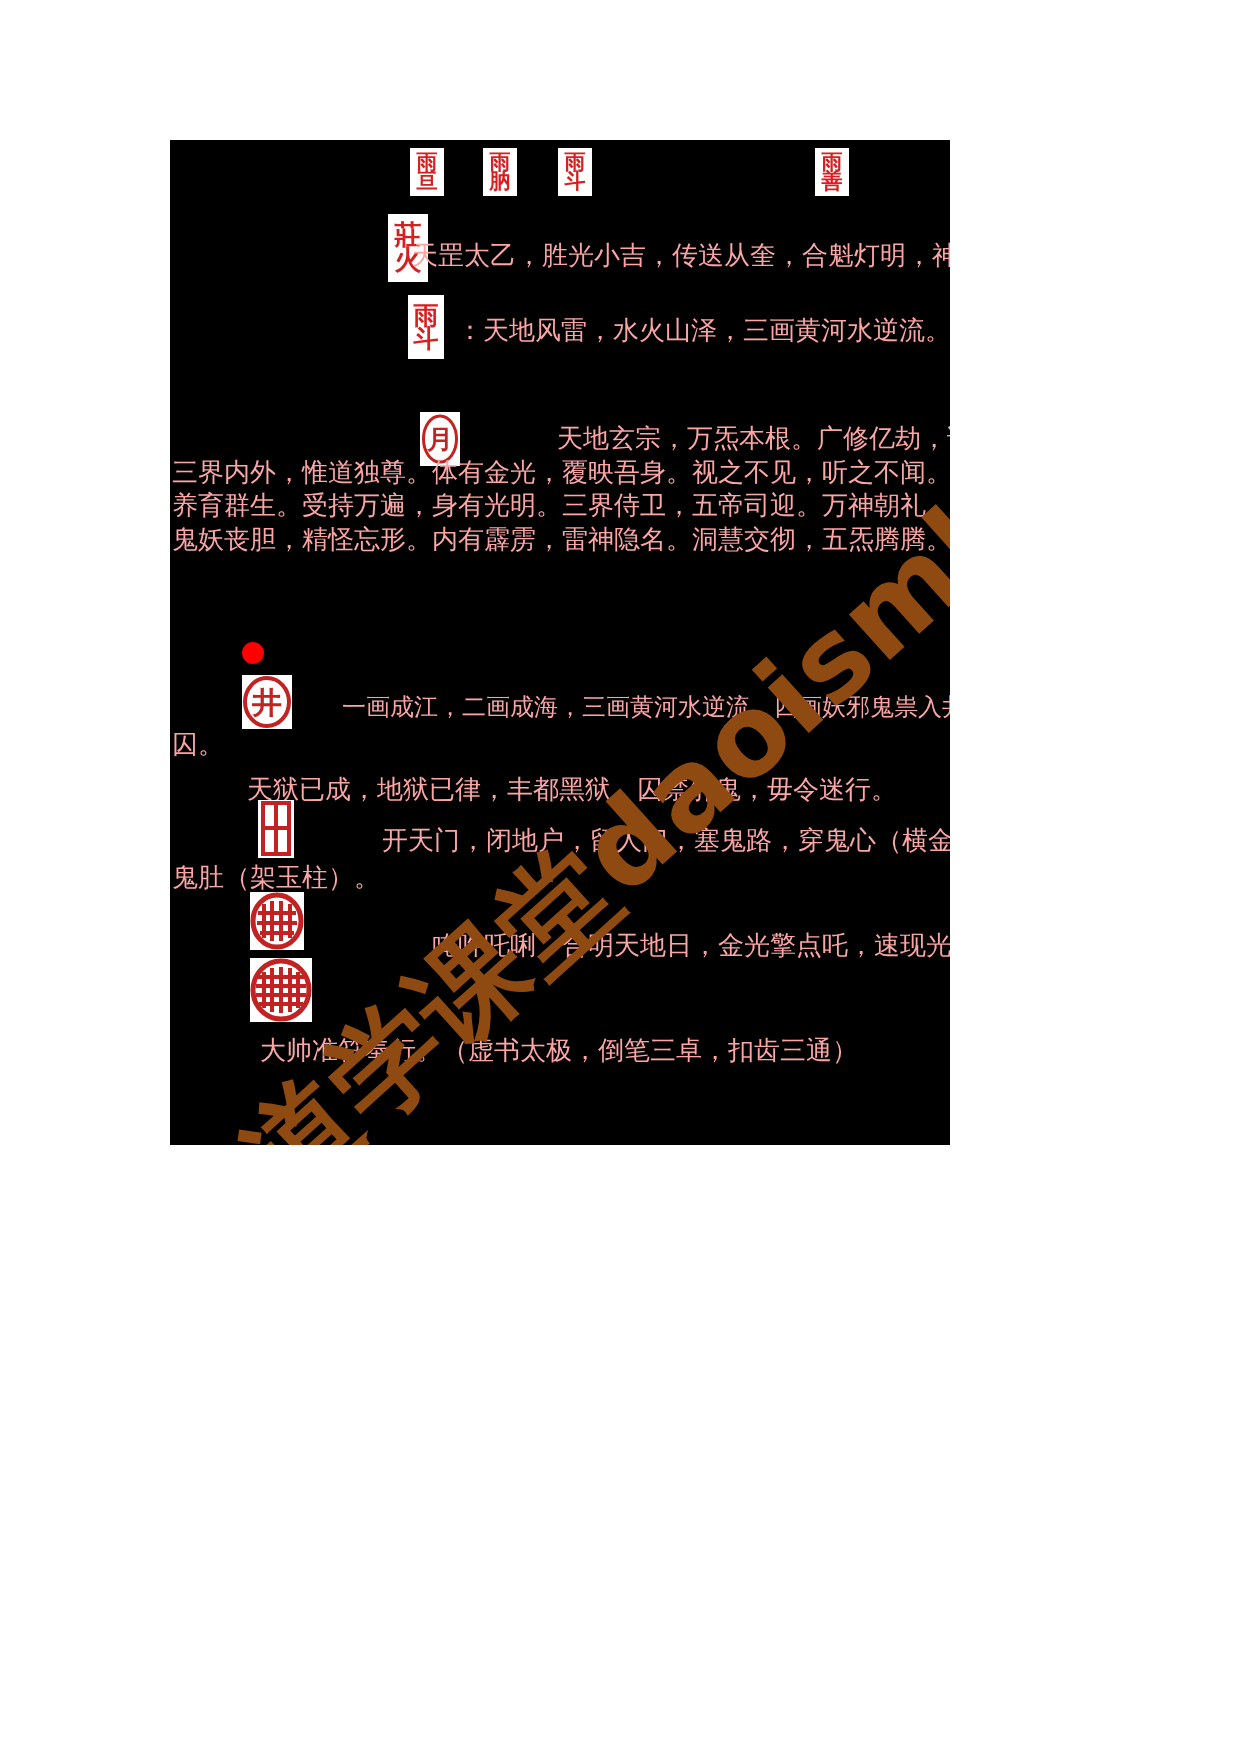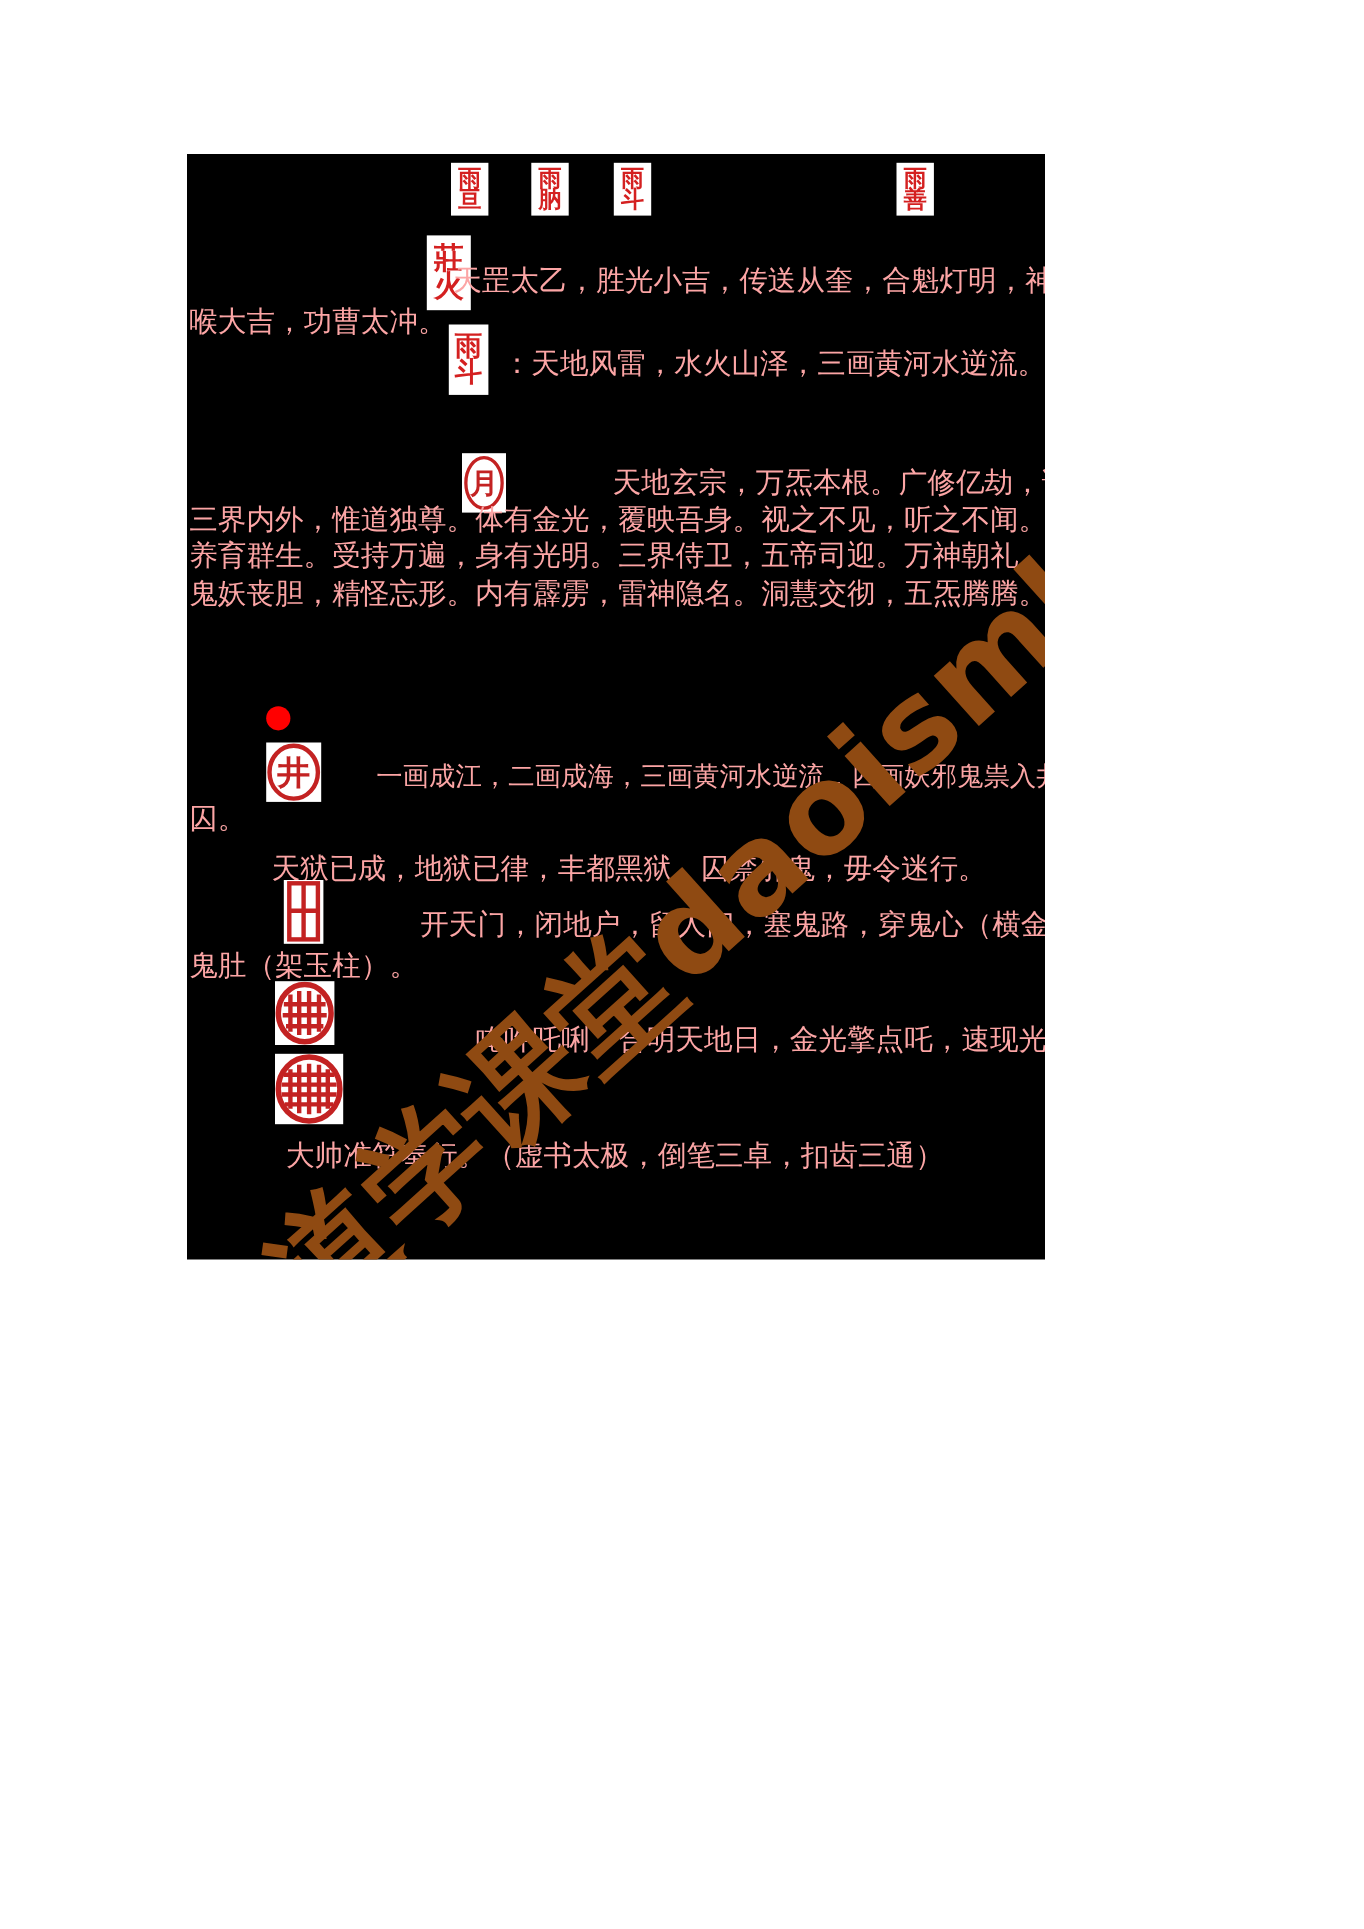--- a/index.html
+++ b/index.html
@@ -89,21 +89,20 @@
     <span>雨</span>
     <span>善</span>
   </div>
 
   <div class="talisman t-zh">
     <span>莊</span>
     <span>火</span>
   </div>
 
   <div class="line l-shijiang1">天罡太乙，胜光小吉，传送从奎，合魁灯明，神</div>
-  <div class="line l-shijiang2">喉大吉，功曹太冲。</div>
 
   <div class="talisman t-rd">
     <span>雨</span>
     <span>斗</span>
   </div>
   <div class="line l-fenglei">：天地风雷，水火山泽，三画黄河水逆流。</div>
 
   <div class="sealbox s-moon">
     <svg width="40" height="54" viewBox="0 0 40 54">
       <ellipse class="seal-stroke" cx="20" cy="27" rx="16.5" ry="23" stroke-width="3"></ellipse>

